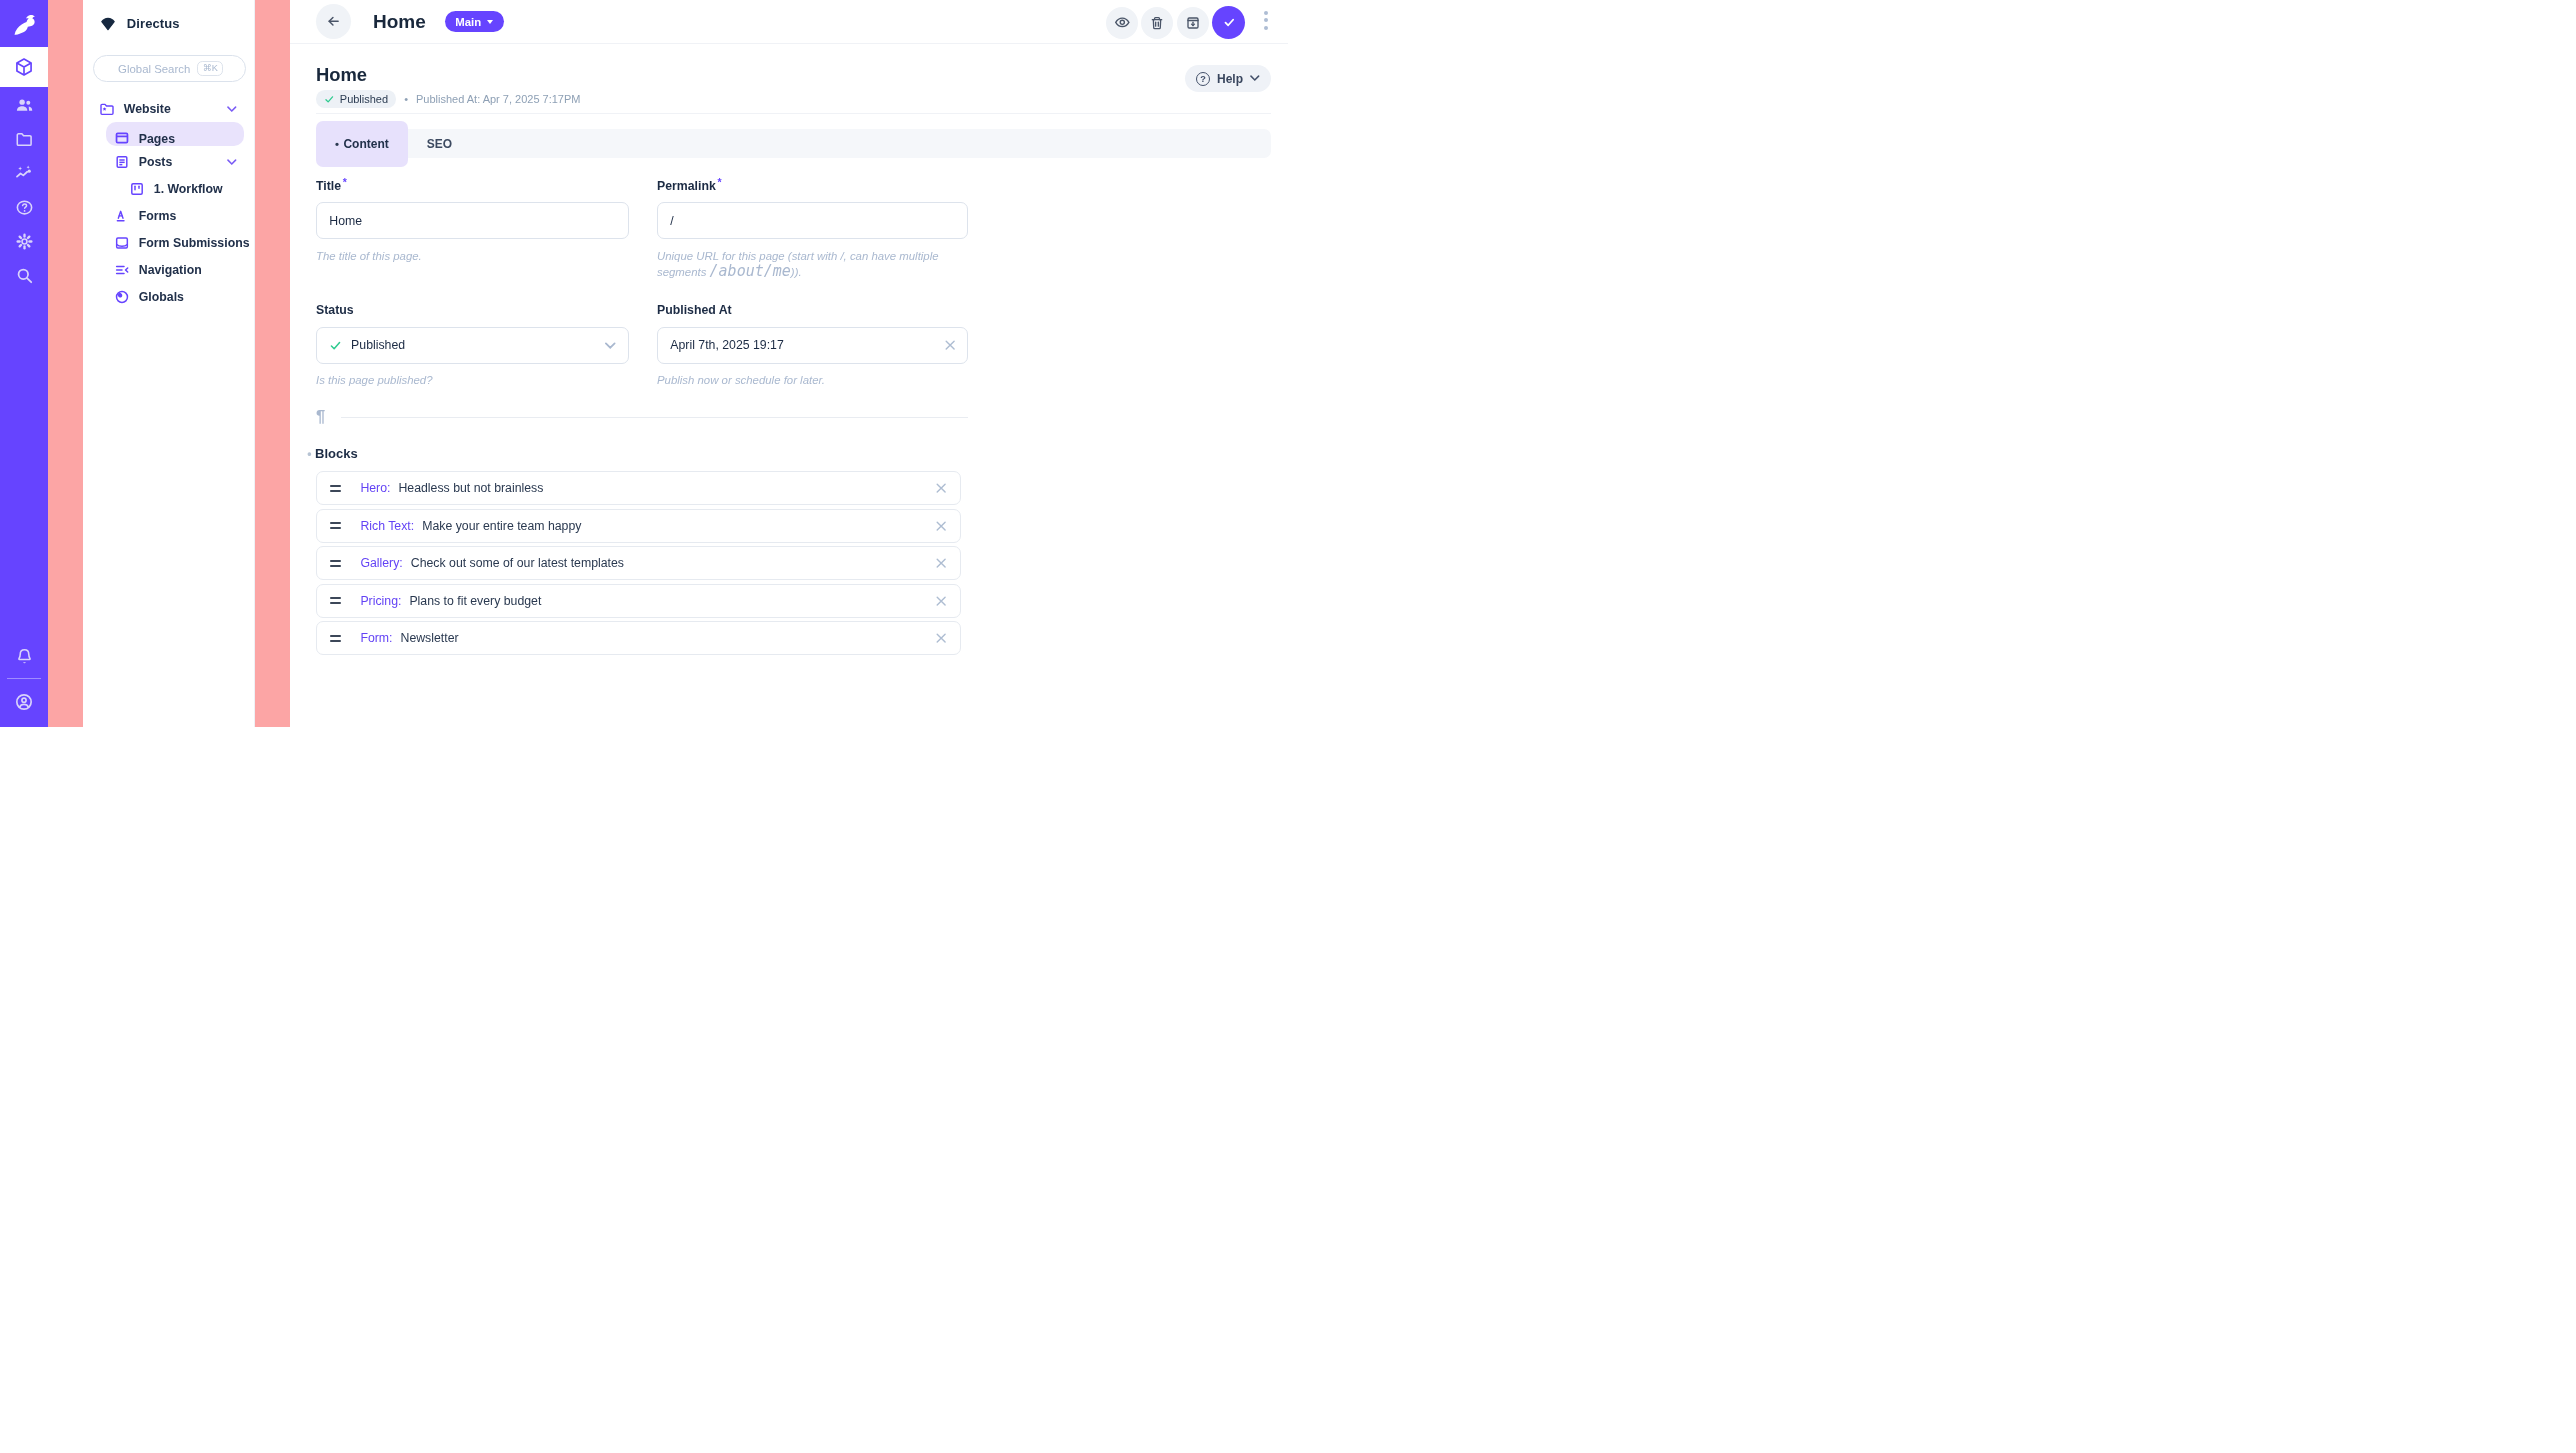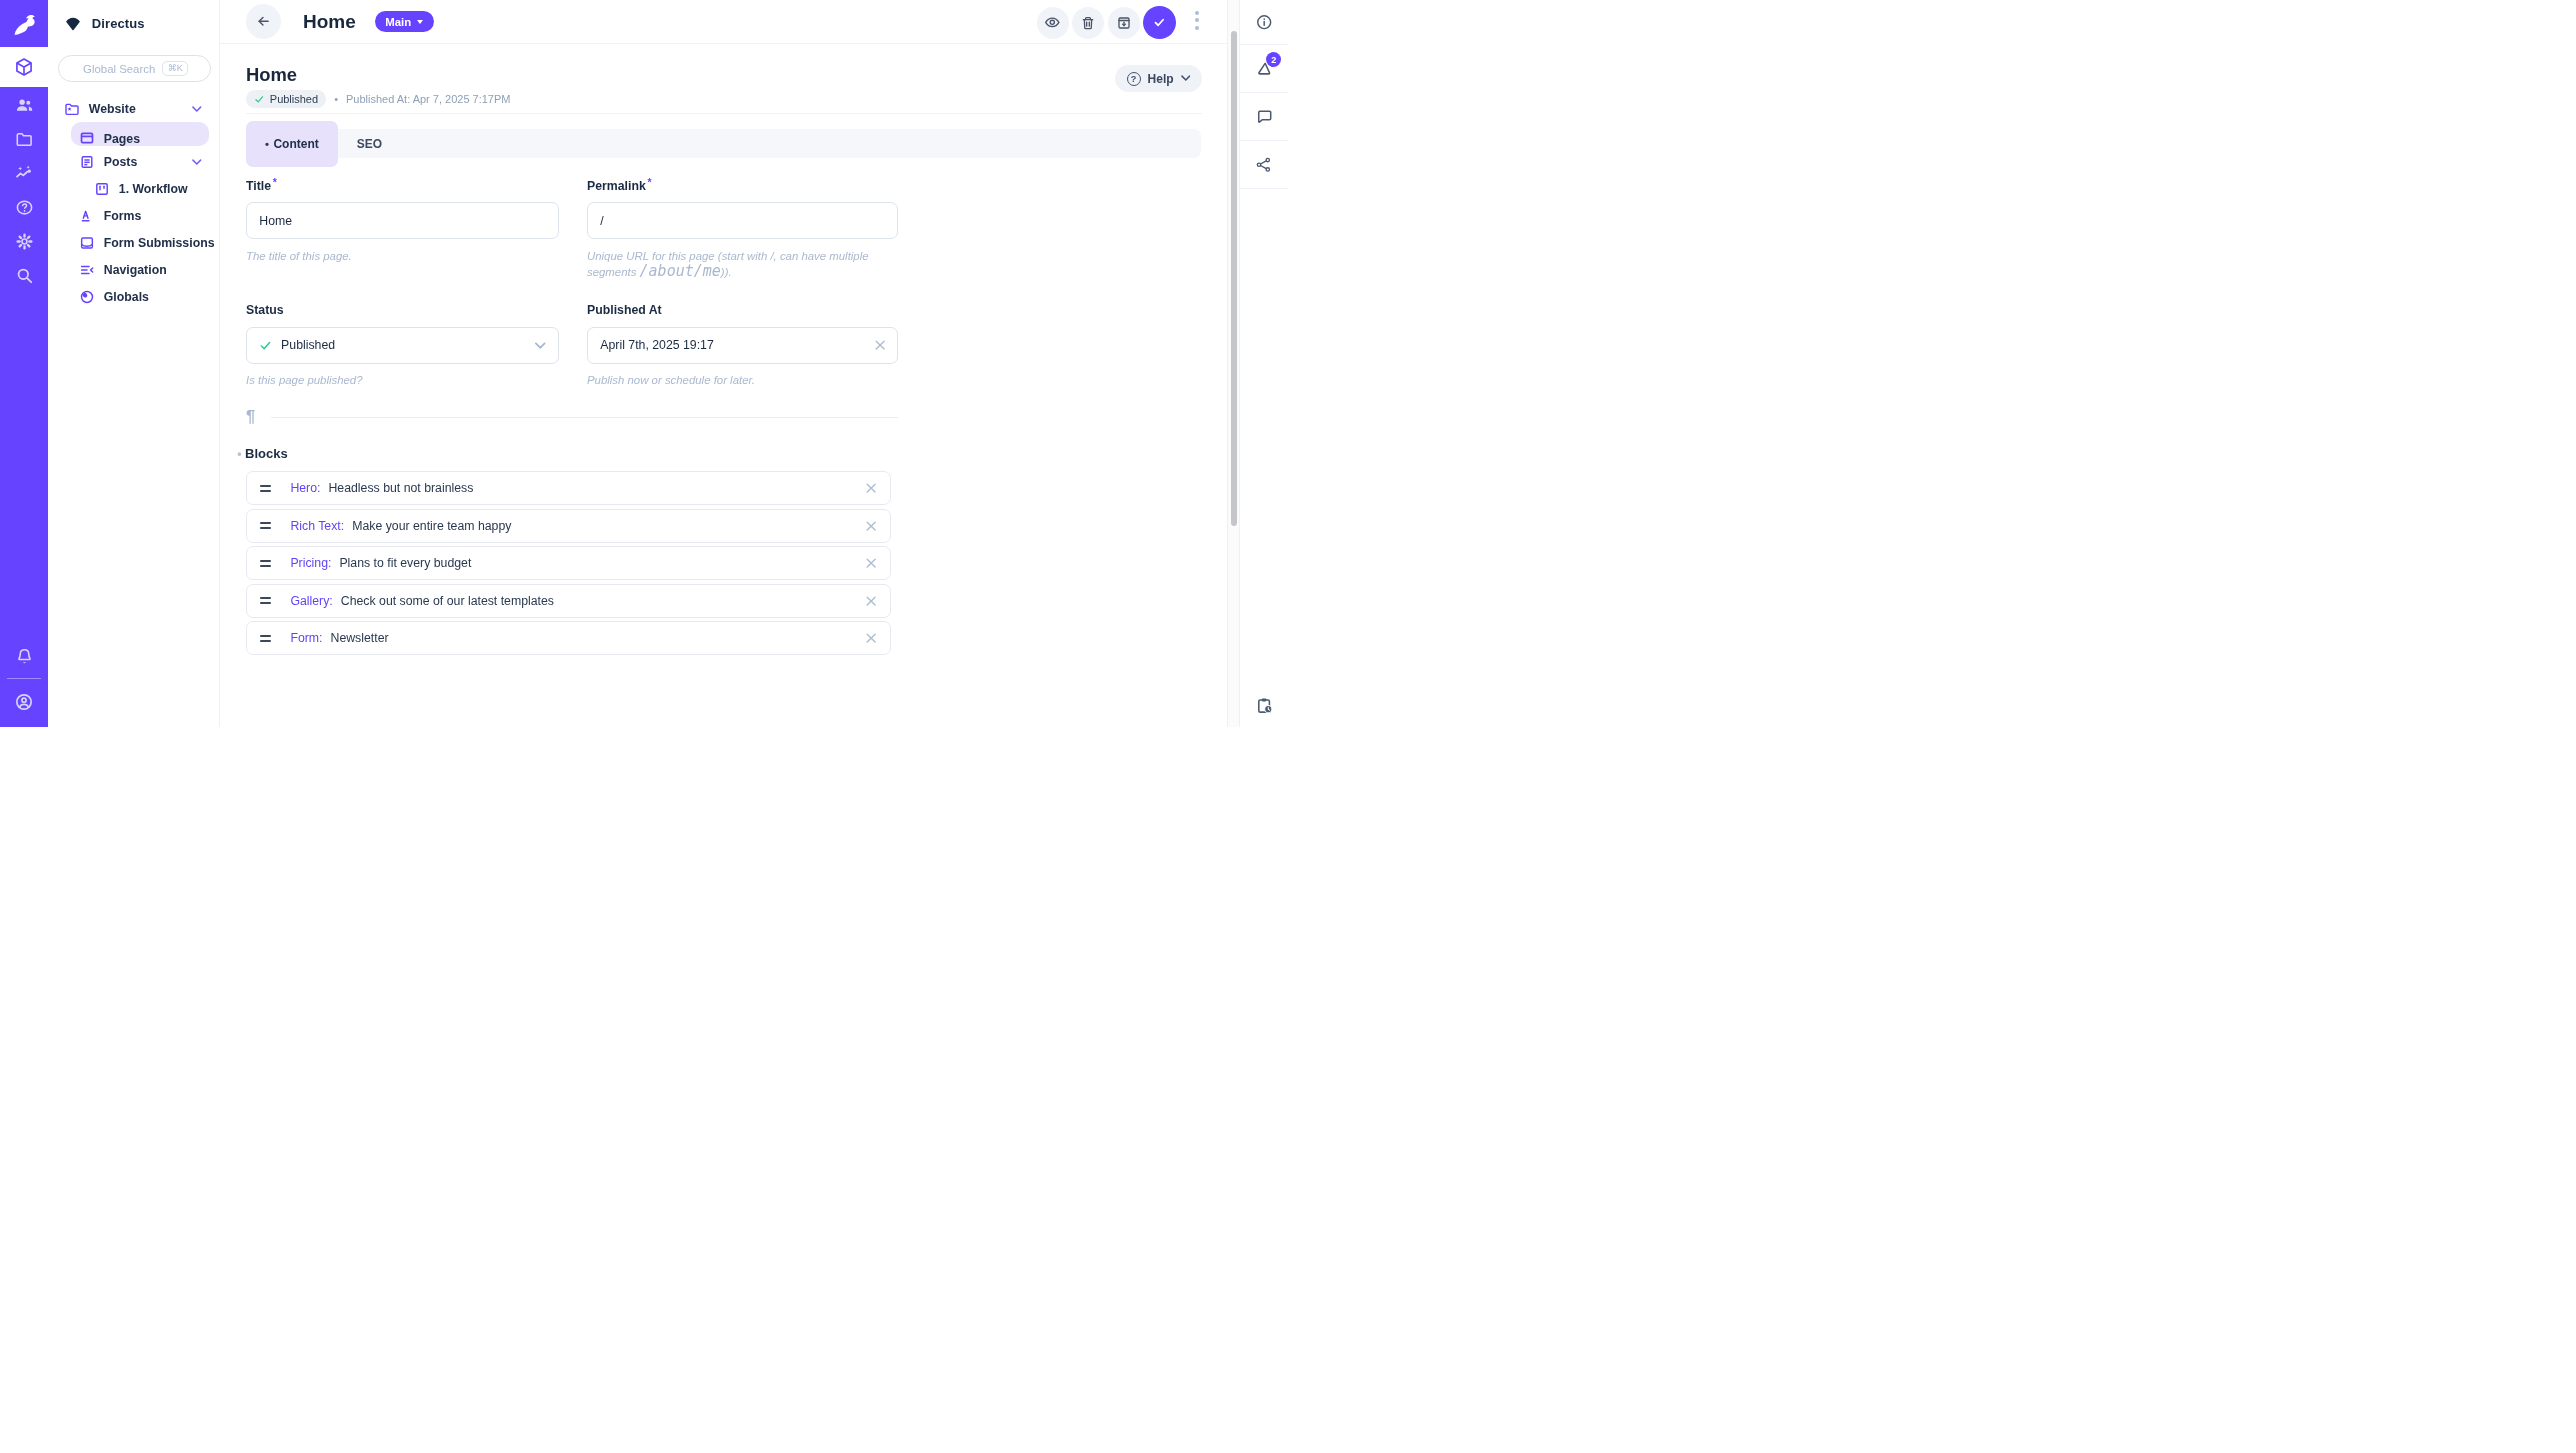--- a/index.html
+++ b/index.html
@@ -1,18 +1,18 @@
 <!DOCTYPE html>
 <html style="font-size:14px"><head>
 <meta charset="utf-8">
 <style>
   html,body{margin:0;padding:0;background:#fff;}
   *{box-sizing:border-box;}
   .app{position:relative;width:1288px;height:727px;overflow:hidden;background:#fca5a5;
-       font-family:"Liberation Sans","DejaVu Sans",sans-serif;color:#1c2b44;display:flex;}
+       font-family:"Liberation Sans","DejaVu Sans",sans-serif;color:#1c2b44;display:flex;gap:35px;}
   svg{display:block;}
 
   
   .module-bar{position:relative;width:48px;flex:0 0 48px;background:#6644ff;height:100%;}
   .logo-cell{width:48px;height:47px;background:#6644ff;display:grid;place-items:center;}
   .active-module{position:absolute;top:47px;left:0;width:48px;height:40px;background:#fff;display:grid;place-items:center;color:#6644ff;}
   .mod-icons{position:absolute;top:96px;left:0;width:48px;display:flex;flex-direction:column;align-items:center;gap:15px;color:#d9d3fb;}
   .mod-icons .mico{width:19px;height:19px;display:grid;place-items:center;cursor:pointer;}
   .mod-bell{position:absolute;top:647px;left:0;width:48px;display:grid;place-items:center;color:#d9d3fb;}
   .mod-divider{position:absolute;top:678px;left:7px;width:34px;height:0.9px;background:rgba(255,255,255,.38);}
@@ -473,36 +473,36 @@
                 <line x1="2.5" y1="2.5" x2="11.5" y2="11.5"></line>
                 <line x1="11.5" y1="2.5" x2="2.5" y2="11.5"></line>
               </svg>
             </span>
         </div>
         <div class="block-row">
           <span class="drag">
               <i></i>
               <i></i>
             </span>
-          <span class="blk-type">Pricing:</span>
-          <span class="blk-title">Plans to fit every budget</span>
+          <span class="blk-type">Gallery:</span>
+          <span class="blk-title">Check out some of our latest templates</span>
           <span class="row-x">
               <svg width="12.3" height="12.3" viewBox="0 0 14 14" fill="none" stroke="currentColor" stroke-width="1.6" stroke-linecap="round">
                 <line x1="2.5" y1="2.5" x2="11.5" y2="11.5"></line>
                 <line x1="11.5" y1="2.5" x2="2.5" y2="11.5"></line>
               </svg>
             </span>
         </div>
         <div class="block-row">
           <span class="drag">
               <i></i>
               <i></i>
             </span>
-          <span class="blk-type">Gallery:</span>
-          <span class="blk-title">Check out some of our latest templates</span>
+          <span class="blk-type">Pricing:</span>
+          <span class="blk-title">Plans to fit every budget</span>
           <span class="row-x">
               <svg width="12.3" height="12.3" viewBox="0 0 14 14" fill="none" stroke="currentColor" stroke-width="1.6" stroke-linecap="round">
                 <line x1="2.5" y1="2.5" x2="11.5" y2="11.5"></line>
                 <line x1="11.5" y1="2.5" x2="2.5" y2="11.5"></line>
               </svg>
             </span>
         </div>
         <div class="block-row">
           <span class="drag">
               <i></i>

